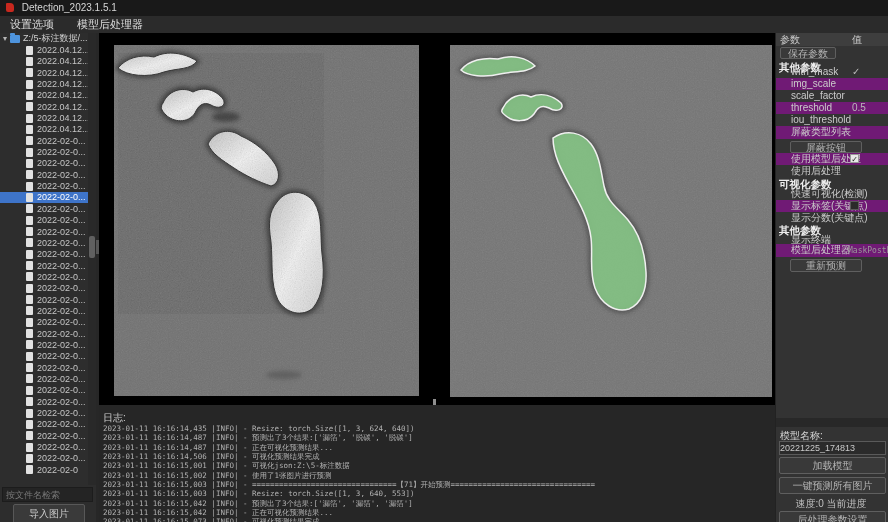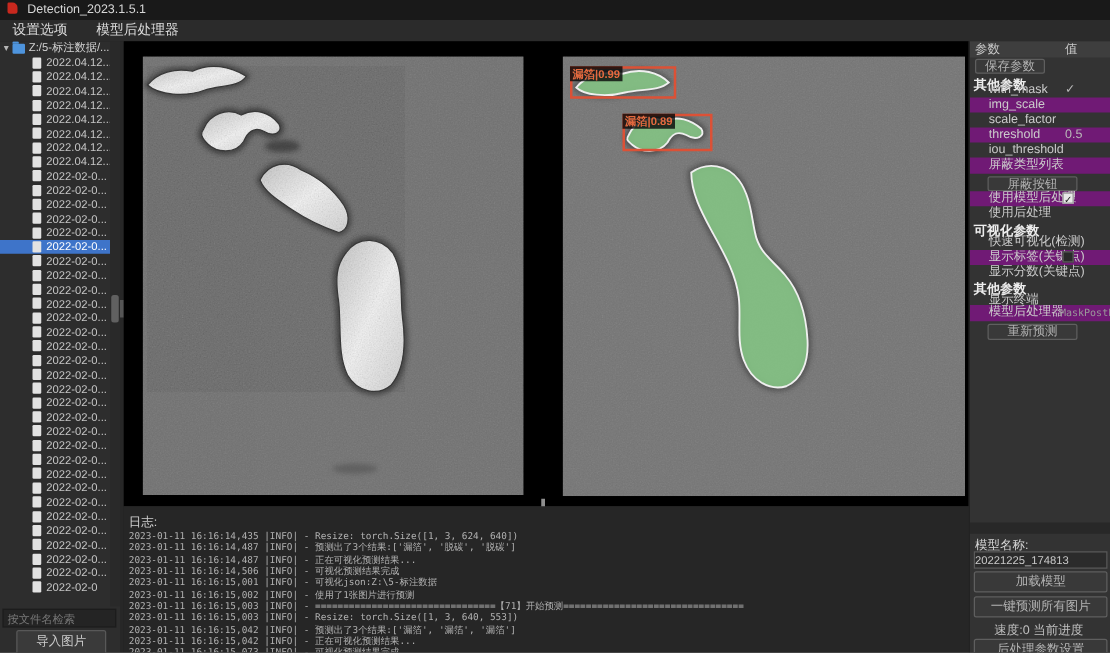--- a/index.html
+++ b/index.html
@@ -323,26 +323,20 @@
         <path d="M11,25 C19,15 34,12 48,14 C63,9 77,13 85,21 C77,28 63,26 50,29 C35,33 17,31 11,25 Z" fill="none" stroke="#303030" stroke-width="5"></path>
         <path d="M53,63 C58,52 71,47 81,52 C92,47 103,51 111,58 C115,64 107,68 99,63 C91,59 87,63 84,69 C77,78 63,77 56,71 C51,67 51,66 53,63 Z" fill="none" stroke="#2c2c2c" stroke-width="6"></path>
         <path d="M103,93 C116,84 132,87 141,99 C150,111 151,127 154,141 C157,157 168,163 178,175 C190,189 195,209 196,227 C197,245 191,259 179,264 C165,268 151,259 145,243 C139,227 143,209 141,193 C139,175 130,159 120,141 C112,126 103,110 103,93 Z" fill="none" stroke="#303030" stroke-width="6"></path>
       </g>
       <g fill="#83c183" fill-opacity="0.92" stroke="#efefef" stroke-width="1.5">
         <path d="M11,25 C19,15 34,12 48,14 C63,9 77,13 85,21 C77,28 63,26 50,29 C35,33 17,31 11,25 Z"></path>
         <path d="M53,63 C58,52 71,47 81,52 C92,47 103,51 111,58 C115,64 107,68 99,63 C91,59 87,63 84,69 C77,78 63,77 56,71 C51,67 51,66 53,63 Z"></path>
         <path d="M103,93 C116,84 132,87 141,99 C150,111 151,127 154,141 C157,157 168,163 178,175 C190,189 195,209 196,227 C197,245 191,259 179,264 C165,268 151,259 145,243 C139,227 143,209 141,193 C139,175 130,159 120,141 C112,126 103,110 103,93 Z"></path>
       </g>
     </svg>
-    <div class="det d1">
-      <div class="chip">漏箔|0.99</div>
-    </div>
-    <div class="det d2">
-      <div class="chip">漏箔|0.89</div>
-    </div>
   </div>
   <div class="split-tick"></div>
 </div>
 
 <div class="log">
   <div class="log-title">日志:</div>
   <div class="log-lines" id="log-lines"><div>2023-01-11 16:16:14,435 |INFO| - Resize: torch.Size([1, 3, 624, 640])</div><div>2023-01-11 16:16:14,487 |INFO| - 预测出了3个结果:['漏箔', '脱碳', '脱碳']</div><div>2023-01-11 16:16:14,487 |INFO| - 正在可视化预测结果...</div><div>2023-01-11 16:16:14,506 |INFO| - 可视化预测结果完成</div><div>2023-01-11 16:16:15,001 |INFO| - 可视化json:Z:\5-标注数据</div><div>2023-01-11 16:16:15,002 |INFO| - 使用了1张图片进行预测</div><div>2023-01-11 16:16:15,003 |INFO| - ================================【71】开始预测================================</div><div>2023-01-11 16:16:15,003 |INFO| - Resize: torch.Size([1, 3, 640, 553])</div><div>2023-01-11 16:16:15,042 |INFO| - 预测出了3个结果:['漏箔', '漏箔', '漏箔']</div><div>2023-01-11 16:16:15,042 |INFO| - 正在可视化预测结果...</div><div>2023-01-11 16:16:15,073 |INFO| - 可视化预测结果完成</div></div>
 </div>
 
 <div class="right">

